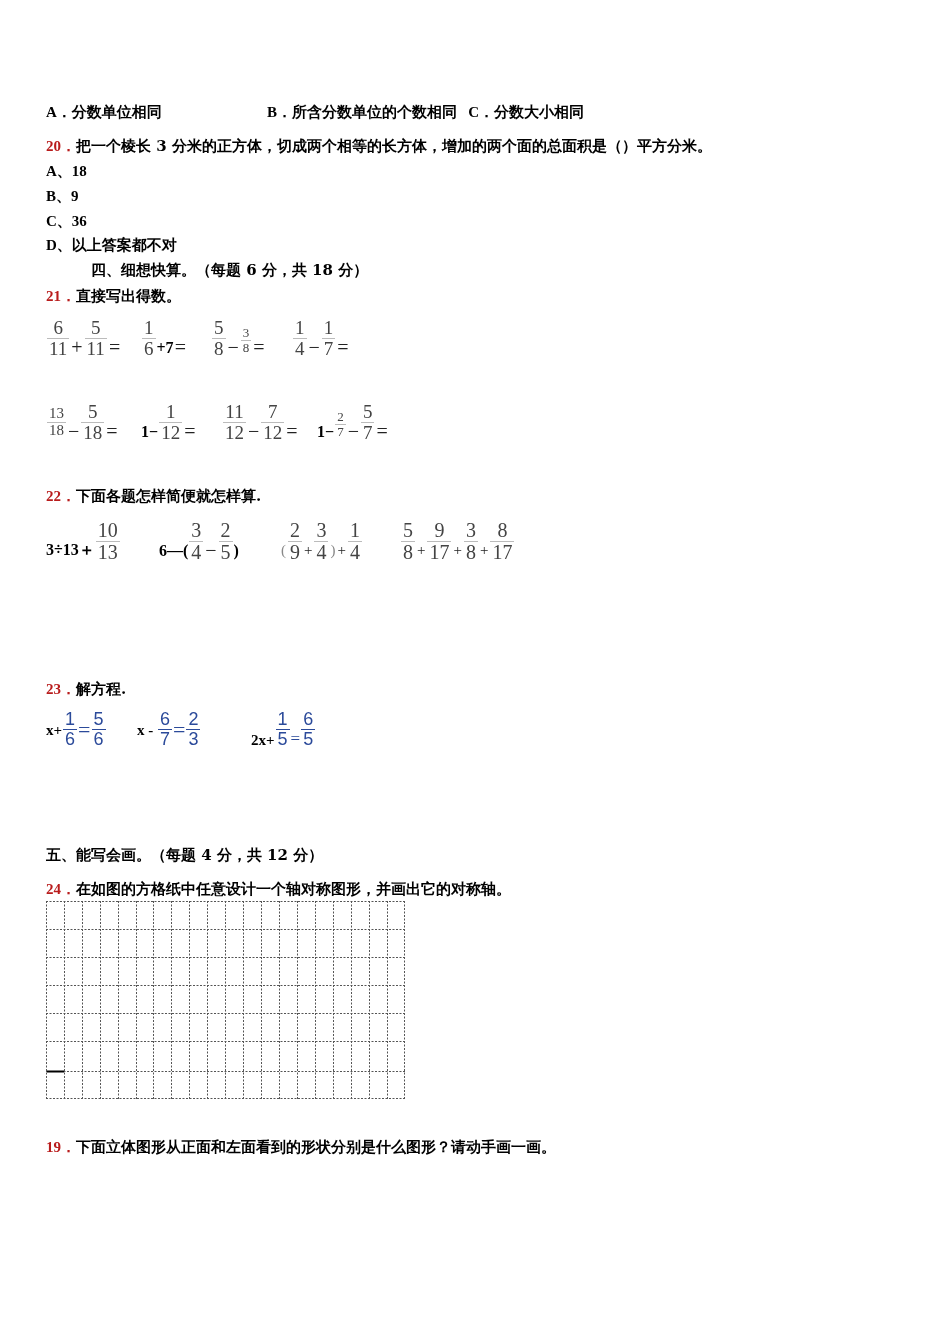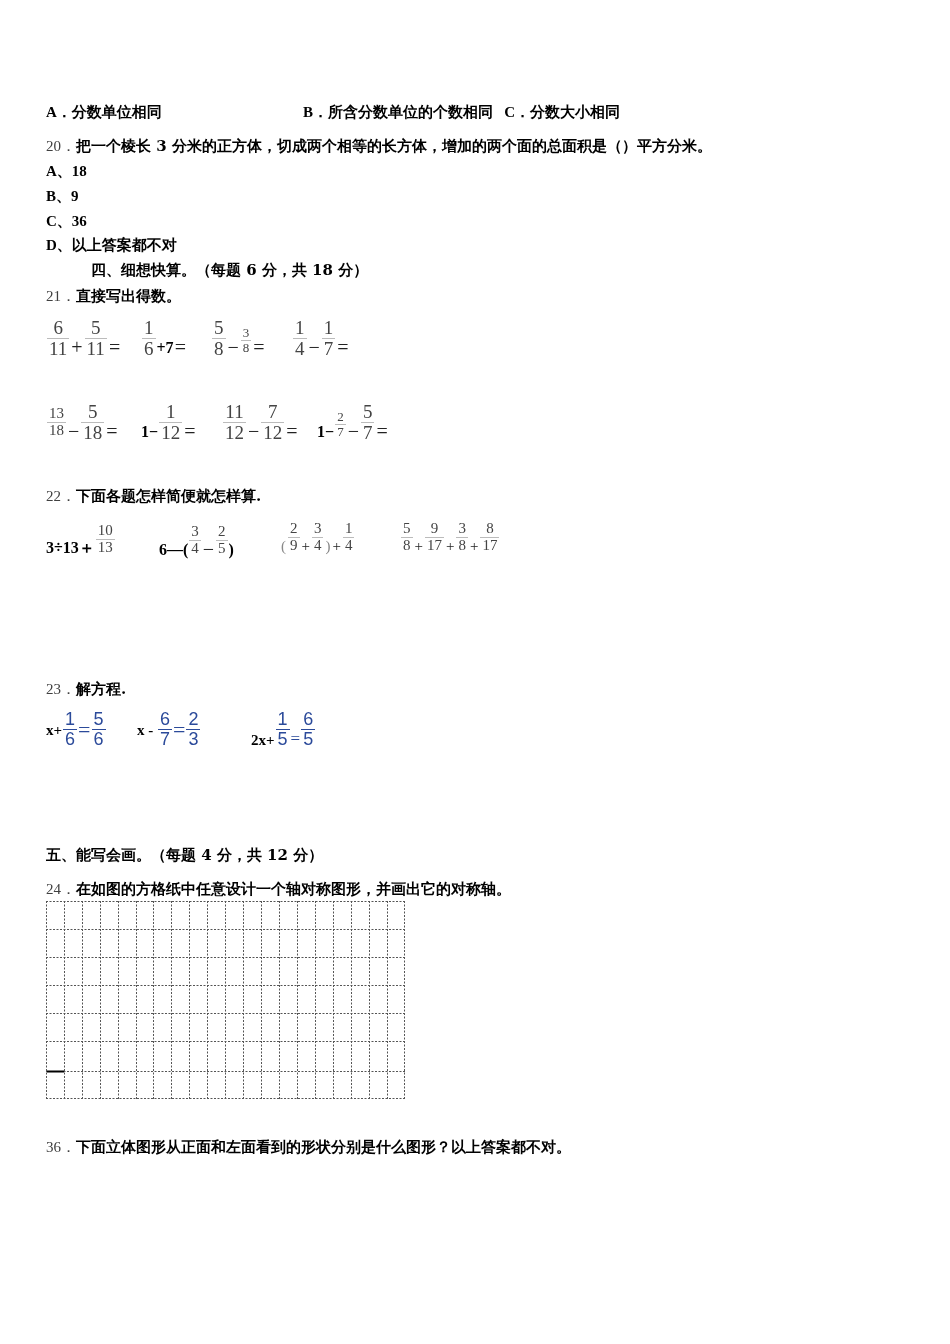--- a/index.html
+++ b/index.html
@@ -1,50 +1,50 @@
 <!DOCTYPE html>
 <html><head>
 <meta charset="utf-8">
 <style>
   html, body { margin: 0; padding: 0; background: #ffffff; }
   body { width: 950px; height: 1344px; position: relative; overflow: hidden;
          font-family: "DejaVu Serif", "Liberation Serif", serif; color: #000; }
   .line { position: absolute; left: 46px; font-size: 15px; line-height: 20px; white-space: nowrap; }
   .b { font-weight: bold; }
-  .num { font-family: "Liberation Serif", serif; font-weight: normal; color: #404040; }
+  .num { font-family: "Liberation Serif", serif; font-weight: bold; color: #b91c1c; }
   .opt { font-family: "Liberation Serif", serif; font-weight: bold; }
 
   
   .expr { position: absolute; display: flex; align-items: center; white-space: nowrap;
           font-family: "Liberation Serif", serif; }
   .frac { display: inline-flex; flex-direction: column; align-items: center; vertical-align: middle;
           margin: 0 1px; }
   .frac .n { display: block; padding: 0 2px; line-height: 1.05; }
   .frac .d { display: block; padding: 0 2px; line-height: 1.05; border-top: 1.4px solid #bbb; }
   .gray { color: #444; }
   .sm .n, .sm .d { font-size: 13px; }
   .md .n, .md .d { font-size: 19px; }
-  .lg .n, .lg .d { font-size: 15px; }
+  .lg .n, .lg .d { font-size: 20px; }
   .op { font-size: 20px; margin: 0 1px; color: #222; padding-top: 18px; }
   .opb { font-size: 16px; font-weight: bold; padding-top: 18px; }
   .blue .n, .blue .d { color: #2b4a9a; font-family: "Liberation Sans", sans-serif; font-size: 18px; }
   .blue .d { border-top: 1.6px solid #2b4a9a; }
   .eqop { font-size: 22px; color: #2b4a9a; padding-top: 2px; }
 
   
   .grid { position: absolute; left: 46px; top: 901px; width: 359px; height: 198px; }
   .grid svg { display: block; }
 </style>
 </head>
 <body>
 
 <div class="line b" style="top:102px;">
   <span class="opt">A．</span><span>分数单位相同</span>
 </div>
-<div class="line b" style="top:102px; left:267px;margin-left:36px;">
+<div class="line b" style="top:102px; left:267px;">
   <span class="opt">B．</span><span>所含分数单位的个数相同</span>
   <span class="opt" style="margin-left:6px;">C．</span><span>分数大小相同</span>
 </div>
 
 <div class="line b" style="top:136px;">
   <span class="num">20．</span><span>把一个棱长 3 分米的正方体，切成两个相等的长方体，增加的两个面的总面积是（）平方分米。</span>
 </div>
 <div class="line b" style="top:161px;">
   <span class="opt">A、</span><span class="opt">18</span>
 </div>
@@ -297,14 +297,14 @@
       <line x1="0" y1="112.5" x2="359" y2="112.5"></line>
       <line x1="0" y1="140.5" x2="359" y2="140.5"></line>
       <line x1="0" y1="170.5" x2="359" y2="170.5"></line>
       <line x1="0" y1="197.5" x2="359" y2="197.5"></line>
     </g>
     <line x1="1" y1="170.5" x2="18" y2="170.5" stroke="#000" stroke-width="2"></line>
   </svg>
 </div>
 
 <div class="line b" style="top:1137px;">
-  <span class="num">36．</span><span>下面立体图形从正面和左面看到的形状分别是什么图形？以上答案都不对。</span>
+  <span class="num">19．</span><span>下面立体图形从正面和左面看到的形状分别是什么图形？请动手画一画。</span>
 </div>
 
 </body></html>

